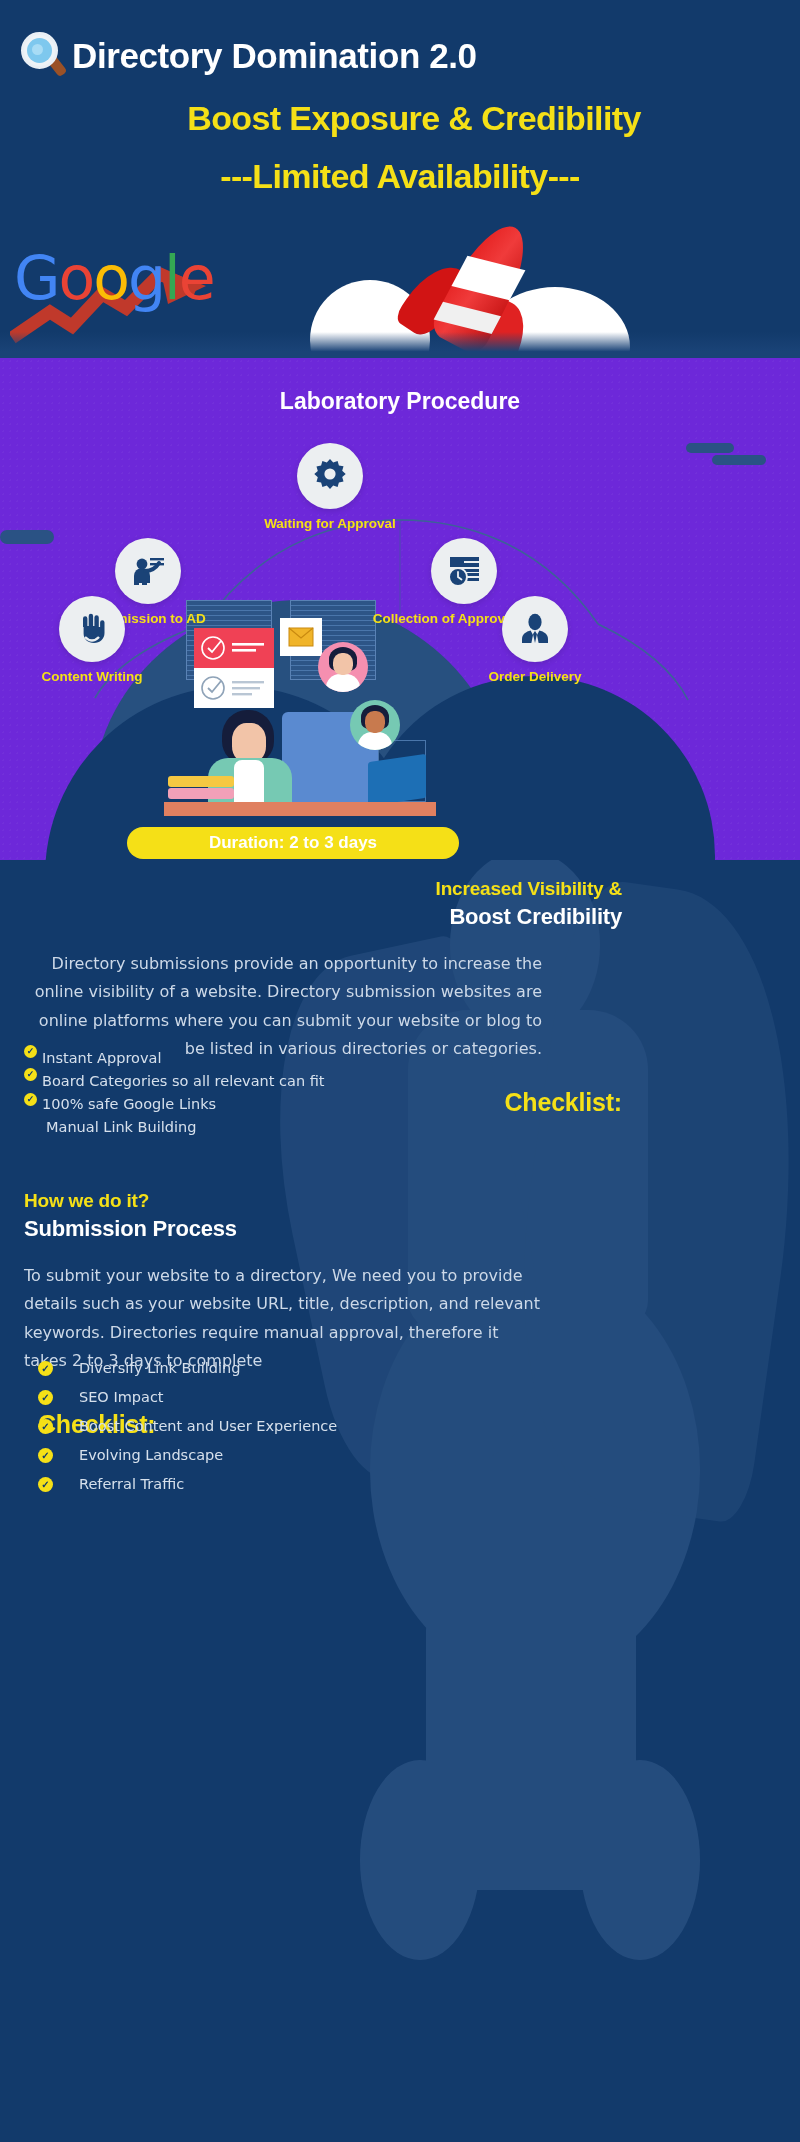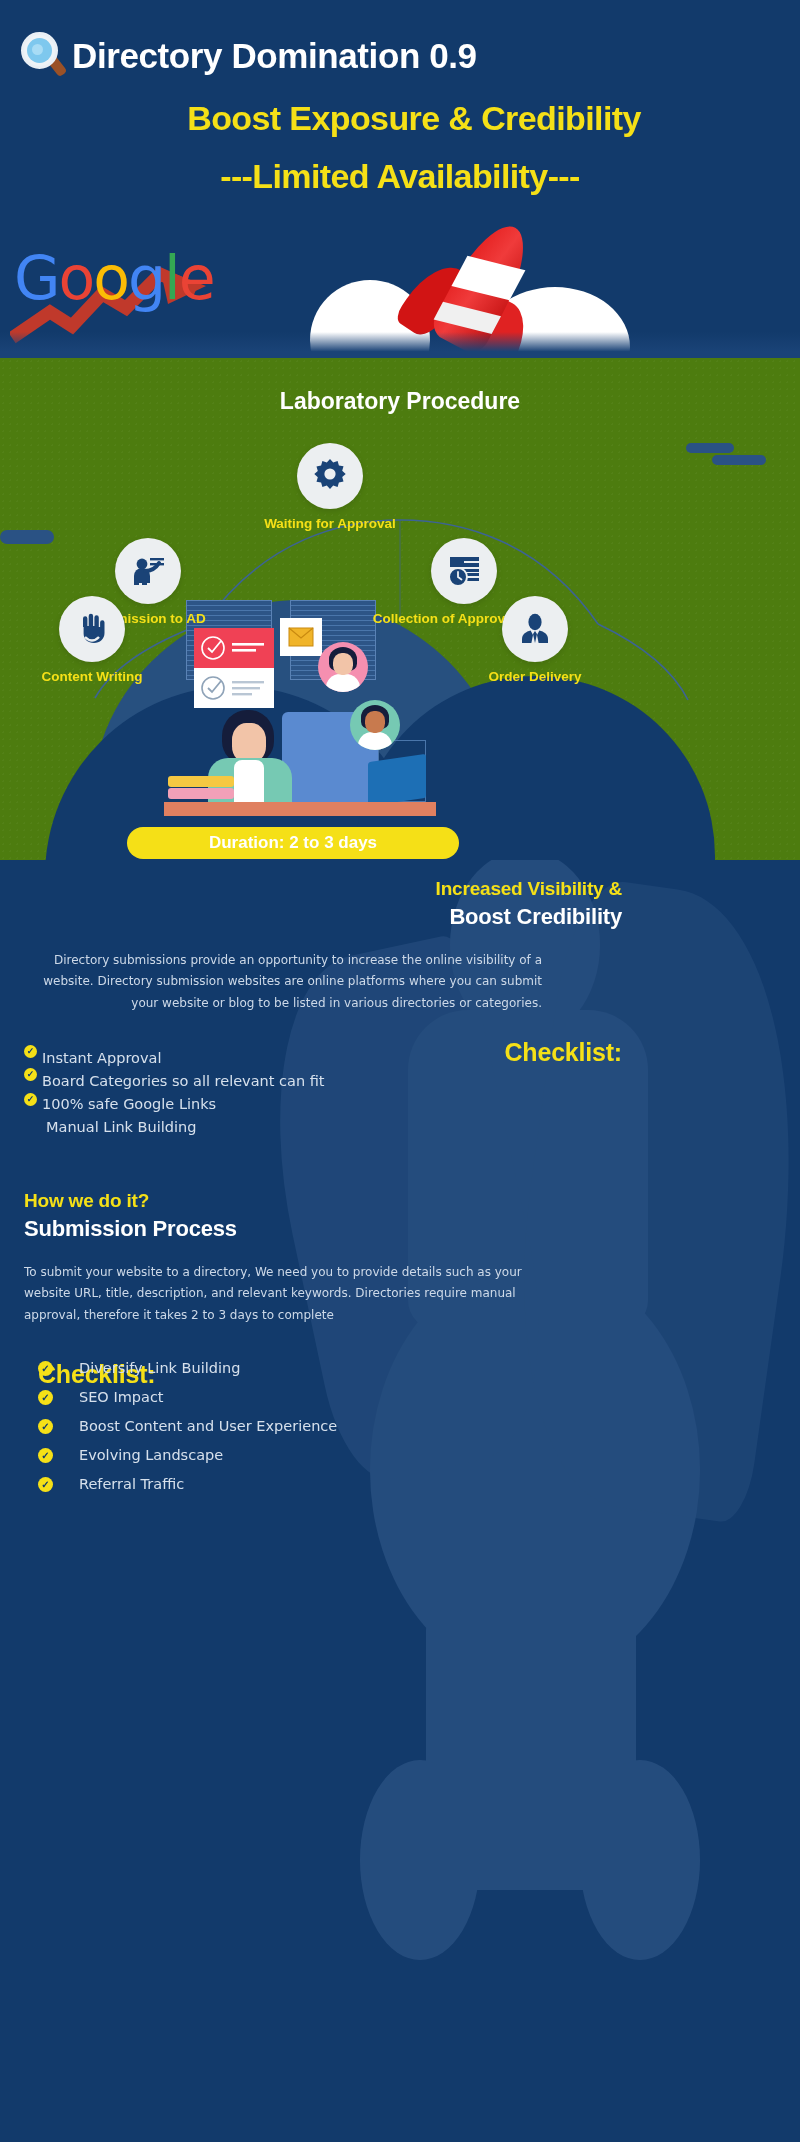--- a/index.html
+++ b/index.html
@@ -191,21 +191,21 @@
     left: 0; top: 332px;
     width: 800px; height: 28px;
     background: linear-gradient(to bottom, rgba(18,58,107,0) 0%, #1a4377 70%, #1a4377 100%);
   }
 
   
   .procedure {
     position: absolute;
     left: 0; top: 358px;
     width: 800px; height: 502px;
-    background: #4d7c0f;
+    background: #6d28d9;
     overflow: hidden;
   }
   .proc-dots {
     position: absolute; inset: 0;
     background-image: radial-gradient(rgba(255,255,255,0.035) 1px, transparent 1px);
     background-size: 7px 7px;
   }
   .proc-title {
     position: absolute;
     left: 0; top: 30px;
@@ -434,21 +434,21 @@
   }
   .heading {
     color: #ffffff;
     font-size: 22px;
     font-weight: 700;
     margin-top: 4px;
     letter-spacing: -0.2px;
   }
   .para {
     color: #cdd9e8;
-    font-size: 12px;
+    font-size: 16px;
     line-height: 1.78;
     margin-top: 20px;
     max-width: 520px;
     font-family: "DejaVu Sans", sans-serif;
   }
   .checklist-title {
     color: #f5e017;
     font-size: 25px;
     font-weight: 700;
     letter-spacing: -0.2px;
@@ -514,21 +514,21 @@
       </div>
     </div>
 
     <div class="hdr-title-row">
       <div class="magnifier">
         <div class="handle"></div>
         <div class="lens-outer"></div>
         <div class="lens-inner"></div>
         <div class="lens-glint"></div>
       </div>
-      <div class="hdr-title">Directory Domination 0.9</div>
+      <div class="hdr-title">Directory Domination 2.0</div>
     </div>
 
     <div class="hdr-sub1">Boost Exposure &amp; Credibility</div>
     <div class="hdr-sub2">---Limited Availability---</div>
 
 
     <div class="header-fade"></div>
   </div>
 
   <div class="procedure">

